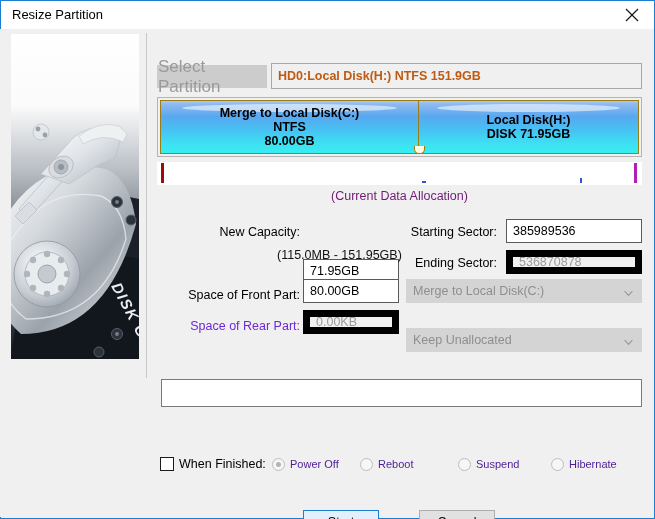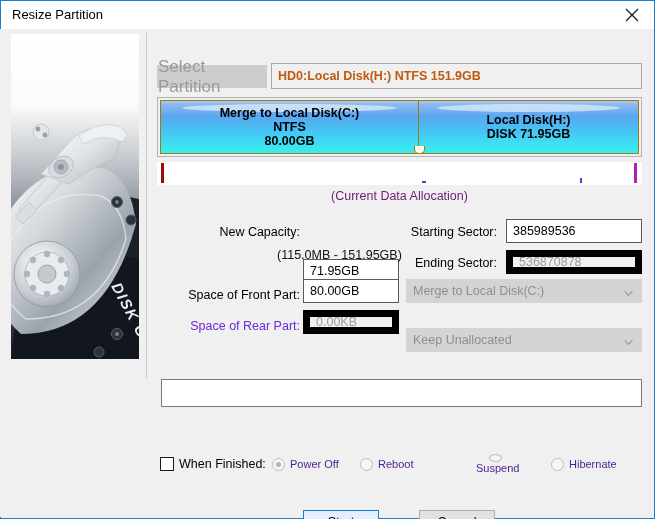--- a/index.html
+++ b/index.html
@@ -439,21 +439,21 @@
   </div>
 
   <div class="radio-item" style="left:272px;">
     <span class="radio-dot sel"></span>
     <span class="radio-label">Power Off</span>
   </div>
   <div class="radio-item" style="left:360px;">
     <span class="radio-dot"></span>
     <span class="radio-label">Reboot</span>
   </div>
-  <div class="radio-item" style="left:476px;flex-direction:column;">
+  <div class="radio-item" style="left:458px;">
     <span class="radio-dot"></span>
     <span class="radio-label">Suspend</span>
   </div>
   <div class="radio-item" style="left:551px;">
     <span class="radio-dot"></span>
     <span class="radio-label">Hibernate</span>
   </div>
 
   <div class="btn primary">
     <span>Start</span>

